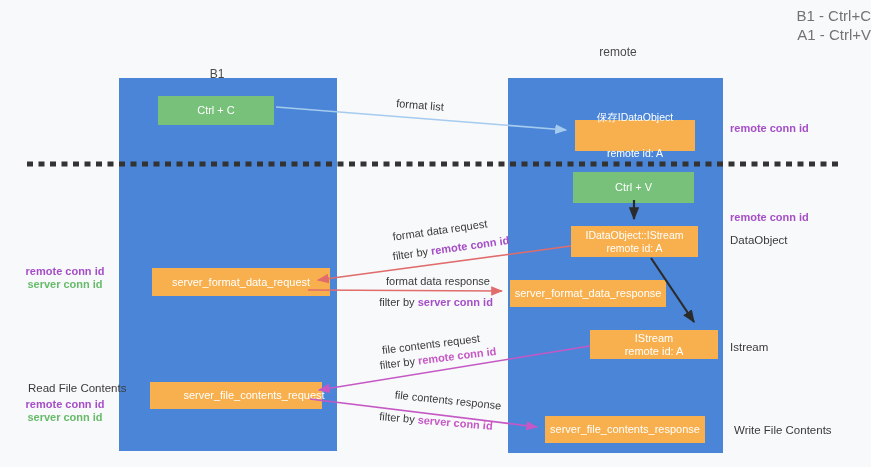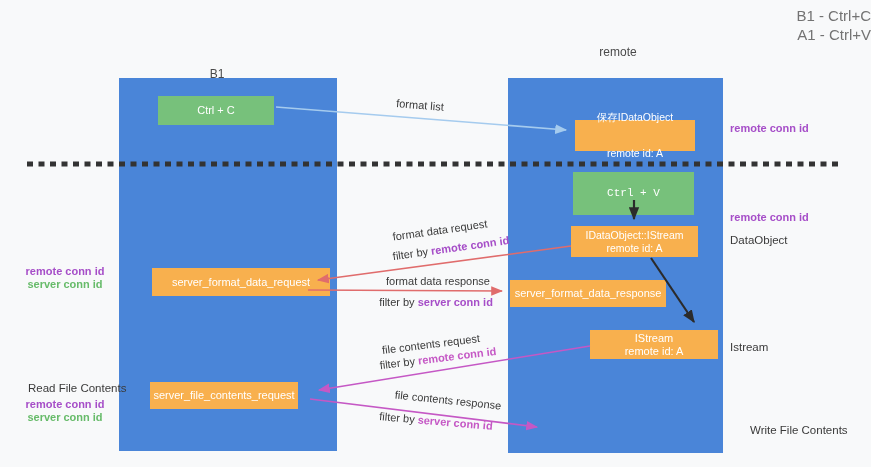--- a/index.html
+++ b/index.html
@@ -32,40 +32,40 @@
   .node{
     display:flex;flex-direction:column;align-items:center;justify-content:center;
     color:#fff;font-size:11px;line-height:13px;text-align:center;
     z-index:2;
   }
   .node.green{background:var(--node-green,#77C17B);}
   .node.orange{background:var(--node-orange,#F8B04E);}
 
   .n-ctrl-c{left:158px;top:96px;width:116px;height:29px;}
   .n-store{left:575px;top:120px;width:120px;height:31px;font-size:10.5px;gap:23px;}
-  .n-ctrl-v{left:573px;top:172px;width:121px;height:43px;font-family:Liberation Mono, monospace;}
+  .n-ctrl-v{left:573px;top:172px;width:121px;height:31px;}
   .n-getdata{left:571px;top:226px;width:127px;height:31px;font-size:10.5px;}
   .n-fmt-req{left:152px;top:268px;width:178px;height:28px;}
   .n-fmt-res{left:510px;top:280px;width:156px;height:27px;align-items:center;}
   .n-istream{left:590px;top:330px;width:128px;height:29px;}
-  .n-file-req{left:150px;top:382px;width:148px;height:27px;}
+  .n-file-req{left:150px;top:382px;width:136px;height:27px;padding-left:36px;}
   .n-file-res{left:545px;top:416px;width:160px;height:27px;}
 
   .ann{font-size:11px;line-height:13px;color:#3a3a3a;z-index:2;white-space:nowrap;}
   .ann.center{width:160px;text-align:center;}
   .purple{color:var(--text-purple,#A64EC8);font-weight:bold;}
   .magenta-t{color:var(--arrow-magenta,#C558C5);font-weight:bold;}
   .greenlbl{color:var(--text-green,#67BB6A);font-weight:bold;}
 
   .a-format-list{left:340px;top:99px;width:160px;text-align:center;transform:rotate(4.5deg);}
   .a-rci-top{left:730px;top:122px;}
   .a-rci-mid{left:730px;top:211px;}
   .a-dataobject{left:730px;top:234px;font-size:11.5px;}
   .a-istream{left:730px;top:341px;font-size:11.5px;}
-  .a-write{left:734px;top:424px;font-size:11.5px;margin-left:16px;}
+  .a-write{left:734px;top:424px;font-size:11.5px;}
   .a-read{left:28px;top:382px;font-size:11.5px;}
   .a-left-mid{left:22px;top:265px;width:86px;text-align:center;line-height:13px;}
   .a-left-bot{left:22px;top:398px;width:86px;text-align:center;line-height:13px;}
 
   .a-fdr{left:360px;top:224px;transform:rotate(-8deg);}
   .a-fbr1{left:371px;top:242px;transform:rotate(-8deg);}
   .a-fdres{left:358px;top:275px;}
   .a-fbs2{left:356px;top:296px;}
   .a-fcr{left:351px;top:338px;transform:rotate(-7deg);}
   .a-fbr3{left:358px;top:352px;transform:rotate(-7deg);}
@@ -120,20 +120,23 @@
   <div class="abs node orange n-fmt-res">
     <span>server_format_data_response</span>
   </div>
   <div class="abs node orange n-istream">
     <span>IStream</span>
     <span>remote id: A</span>
   </div>
   <div class="abs node orange n-file-req">
     <span>server_file_contents_request</span>
   </div>
+  <div class="abs node orange n-file-res">
+    <span>server_file_contents_response</span>
+  </div>
 
   <div class="abs ann a-format-list">format list</div>
   <div class="abs ann purple a-rci-top">remote conn id</div>
   <div class="abs ann purple a-rci-mid">remote conn id</div>
   <div class="abs ann a-dataobject">DataObject</div>
   <div class="abs ann a-istream">Istream</div>
   <div class="abs ann a-write">Write File Contents</div>
   <div class="abs ann a-read">Read File Contents</div>
 
   <div class="abs ann a-left-mid">

